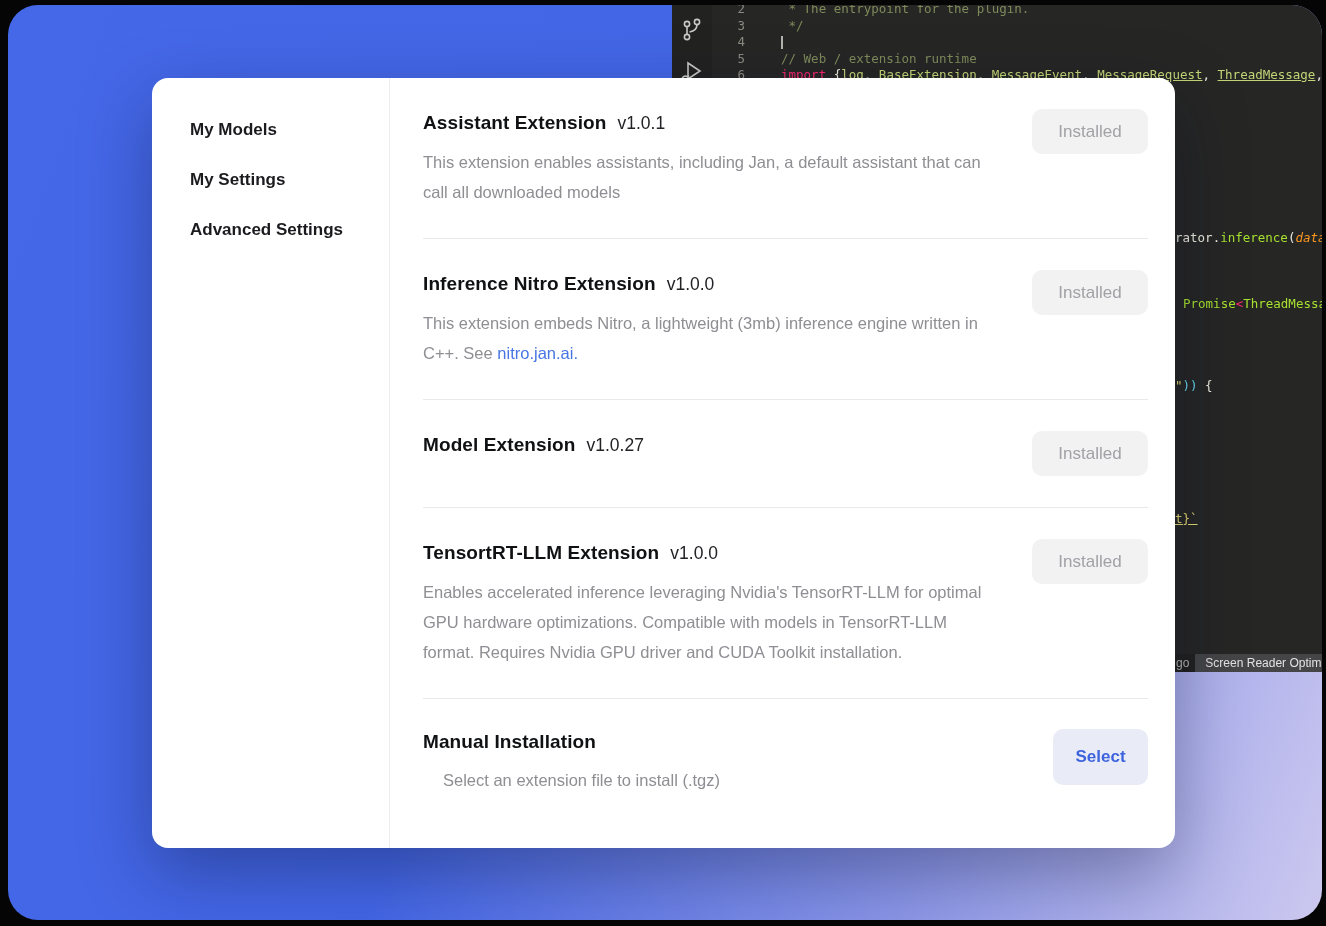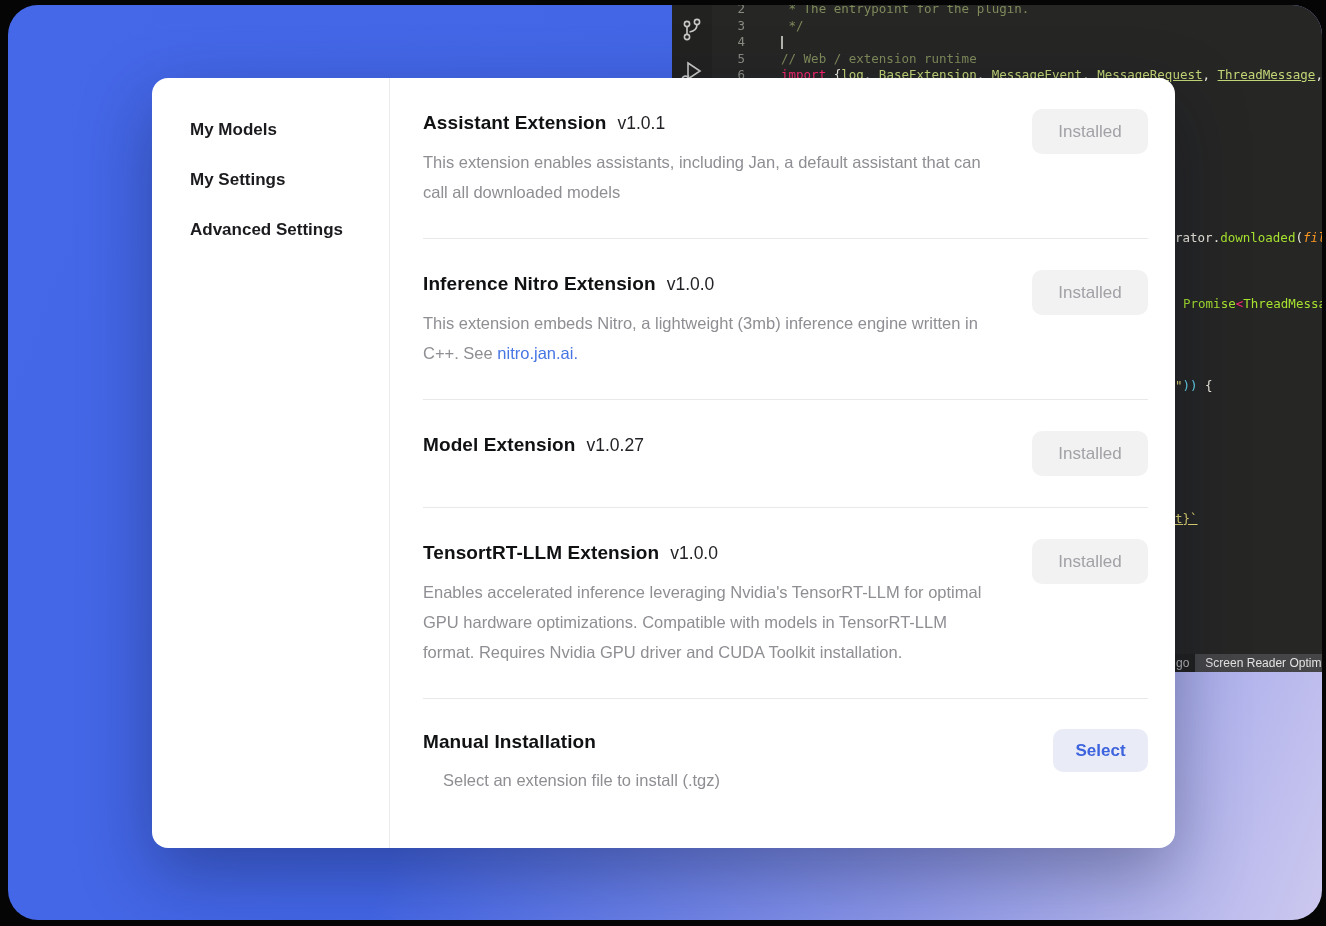--- a/index.html
+++ b/index.html
@@ -88,21 +88,21 @@
   .link:empty { display:none; }
   .btn {
     border:none; cursor:pointer; font-family:inherit; flex-shrink:0;
     display:flex; align-items:center; justify-content:center;
   }
   .btn.installed {
     width:116px; height:45px; border-radius:10px; background:#f2f2f3;
     color:#a1a1a6; font-size:17px; font-weight:500; margin-top:-3px;
   }
   .btn.select {
-    width:95px; height:43px; border-radius:10px; background:#e9ecf6;
+    width:95px; height:56px; border-radius:10px; background:#e9ecf6;
     color:#3d63de; font-size:17px; font-weight:700; margin-top:-2px;
   }
   .ext-row.manual { border-bottom:none; padding-top:32px; }
   .ext-row.manual .desc { margin-top:12px;margin-left:20px; }
 </style>
 </head>
 <body>
 
 <div class="stage">
   <div class="window">
@@ -116,21 +116,21 @@
           <path d="M8 9.6 V17.4"></path>
           <path d="M18 7.6 C18 13, 14 14.5, 10.5 15"></path>
         </svg>
         <svg width="26" height="26" viewBox="0 0 26 26" fill="none" stroke="#c8c8c6" stroke-width="1.6">
           <path d="M9 4 L21 12 L9 20 Z"></path>
           <circle cx="6.5" cy="20.5" r="3.4"></circle>
           <path d="M2.5 20.5 h2 M8.5 18 l1.5 -1.5 M8.8 23 l1.5 1.2"></path>
         </svg>
       </div>
       <div id="editor-lines" class="lines"><div class="code-line"><span class="lnum">2</span><span class="lcode"><span class="t-comment"> * The entrypoint for the plugin.</span></span></div><div class="code-line"><span class="lnum">3</span><span class="lcode"><span class="t-comment"> */</span></span></div><div class="code-line"><span class="lnum">4</span><span class="lcode"><span class="caret"></span></span></div><div class="code-line"><span class="lnum">5</span><span class="lcode"><span class="t-comment">// Web / extension runtime</span></span></div><div class="code-line"><span class="lnum">6</span><span class="lcode"><span class="t-keyword">import</span><span class="t-plain"> {</span><span class="t-identu">log</span><span class="t-plain">, </span><span class="t-identu">BaseExtension</span><span class="t-plain">, </span><span class="t-identu">MessageEvent</span><span class="t-plain">, </span><span class="t-identu">MessageRequest</span><span class="t-plain">, </span><span class="t-identu">ThreadMessage</span><span class="t-plain">, </span><span class="t-identu">ContentType</span></span></div></div>
-      <div class="code-frag frag-0"><span class="t-plain">rator.</span><span class="t-func">downloaded</span><span class="t-plain">(</span><span class="t-param">file</span></div>
+      <div class="code-frag frag-0"><span class="t-plain">rator.</span><span class="t-func">inference</span><span class="t-plain">(</span><span class="t-param">data</span></div>
       <div class="code-frag frag-1"><span class="t-type">Promise</span><span class="t-keyword">&lt;</span><span class="t-type">ThreadMessage</span></div>
       <div class="code-frag frag-2"><span class="t-string">"</span><span class="t-bracket">))</span><span class="t-plain"> {</span></div>
       <div class="code-frag frag-3"><span class="t-stringu">t}`</span></div>
       <div class="statusbar">
         <span class="status-go">go</span>
         <span class="status-sr">Screen Reader Optimiz</span>
       </div>
     </div>
 
     <div class="modal">

